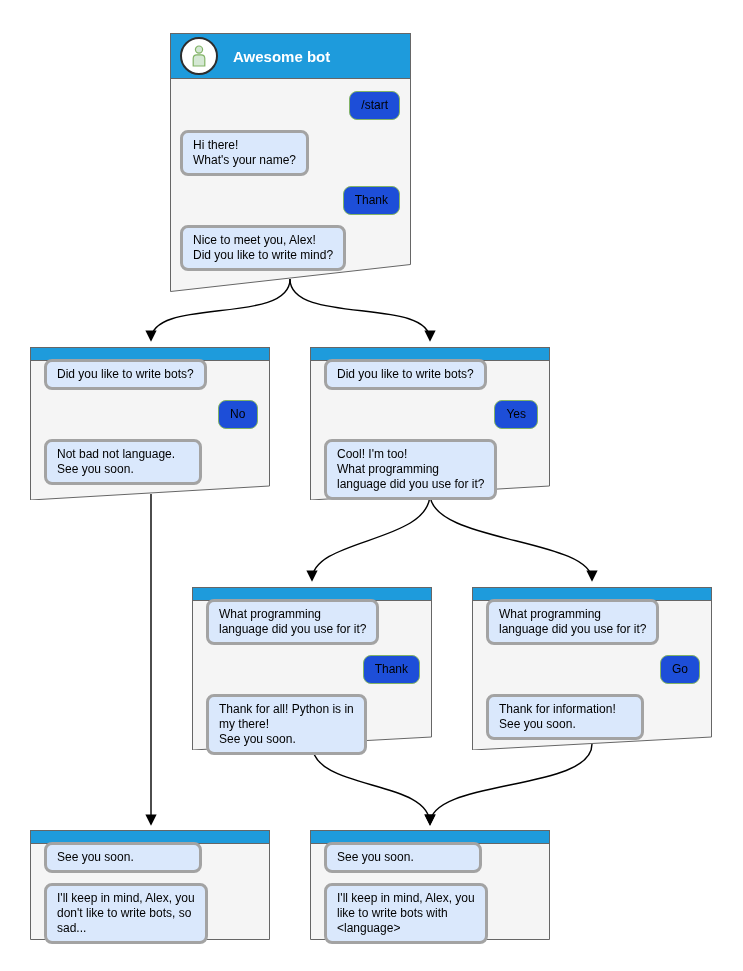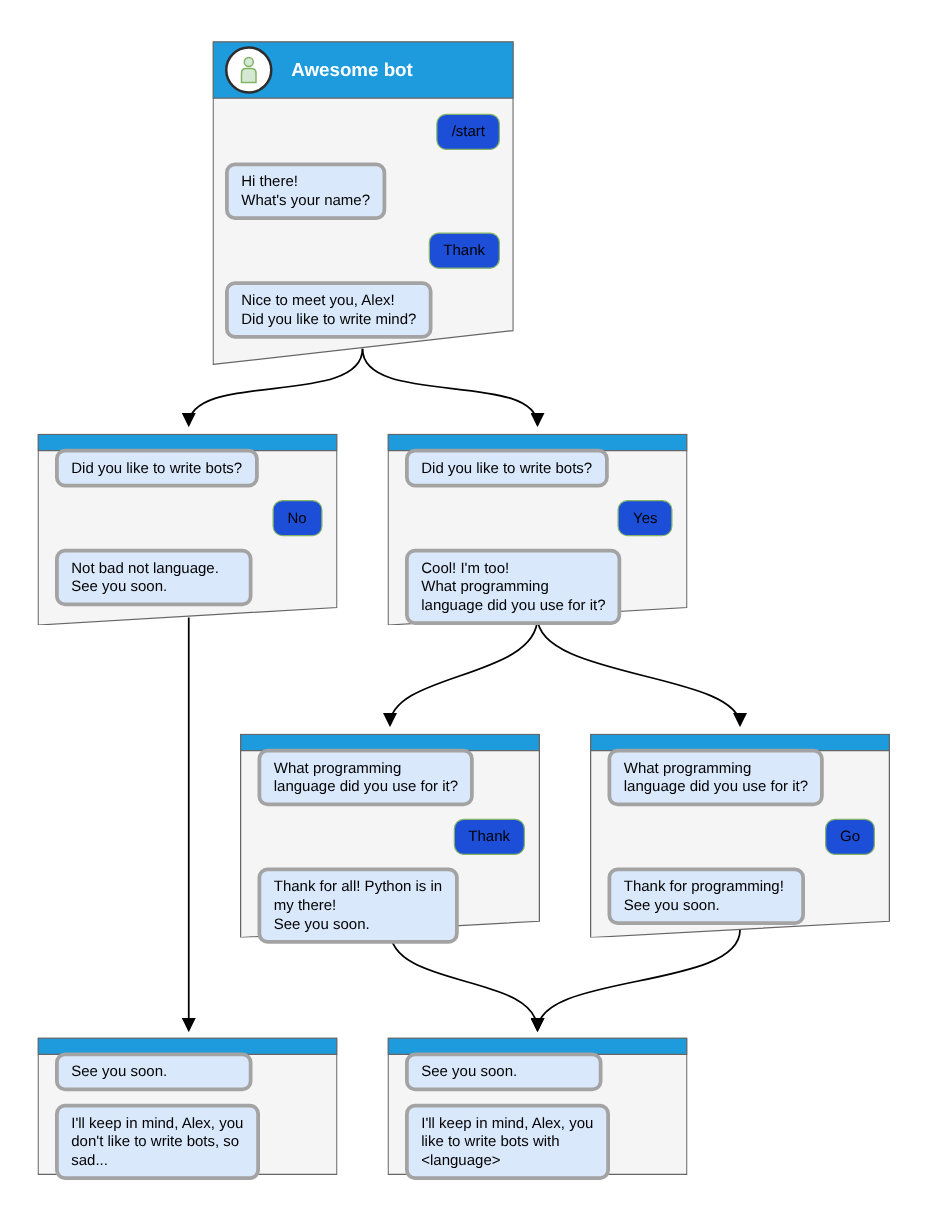--- a/index.html
+++ b/index.html
@@ -123,21 +123,21 @@
 
 <div class="window" style="left:472px;top:587px;width:240px;height:163px;">
   <svg class="frame" width="240" height="163">
     <polygon points="0.5,0.5 239.5,0.5 239.5,150 0.5,163" fill="#f5f5f5" stroke="#666666" stroke-width="1"></polygon>
     <rect x="0.5" y="0.5" width="239" height="13" fill="#1e9bdc" stroke="#666666" stroke-width="1"></rect>
   </svg>
   <div class="msgs msgs-small">
     <div class="bubble bot-msg">What programming
 language did you use for it?</div>
     <div class="bubble user-msg">Go</div>
-    <div class="bubble bot-msg">Thank for programming!
+    <div class="bubble bot-msg">Thank for information!
 See you soon.</div>
   </div>
 </div>
 
 <div class="window" style="left:30px;top:830px;width:240px;height:110px;">
   <svg class="frame" width="240" height="110">
     <polygon points="0.5,0.5 239.5,0.5 239.5,109.5 0.5,109.5" fill="#f5f5f5" stroke="#666666" stroke-width="1"></polygon>
     <rect x="0.5" y="0.5" width="239" height="13" fill="#1e9bdc" stroke="#666666" stroke-width="1"></rect>
   </svg>
   <div class="msgs msgs-small">

